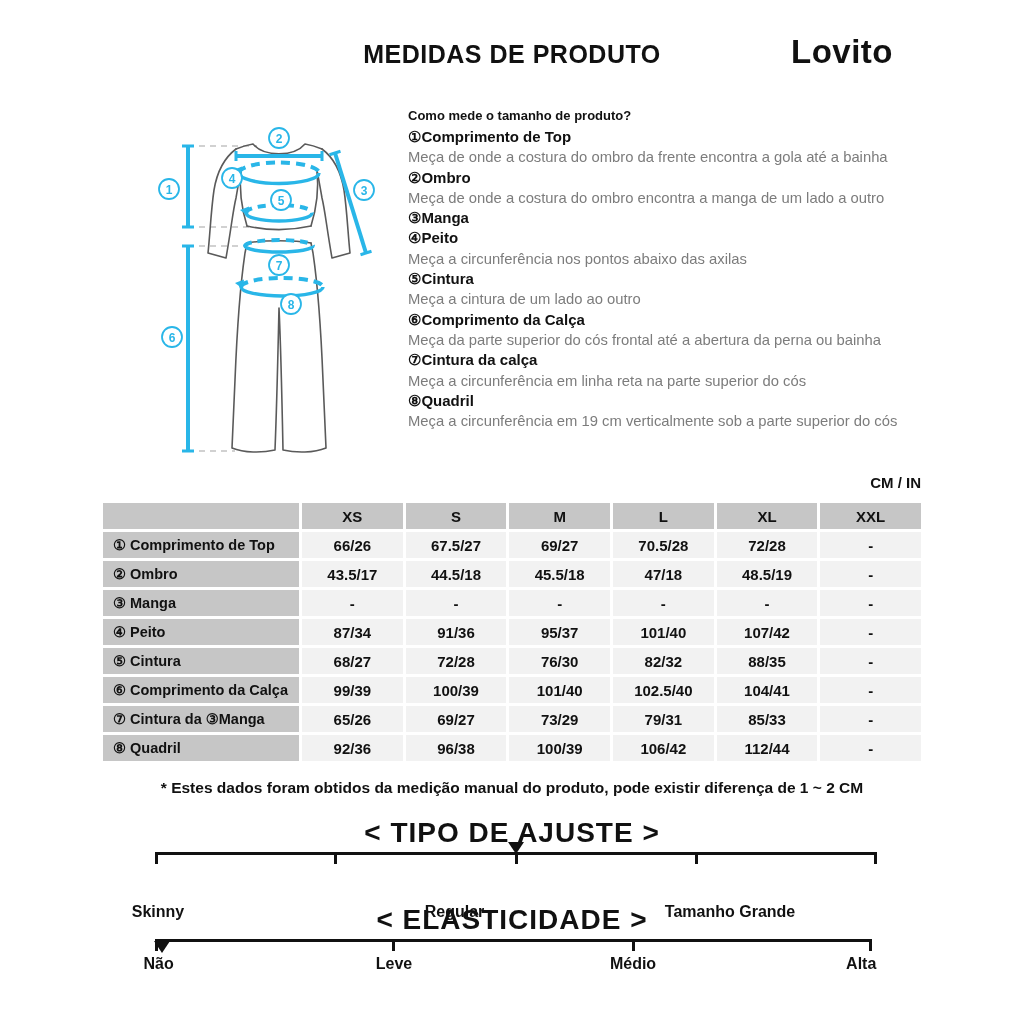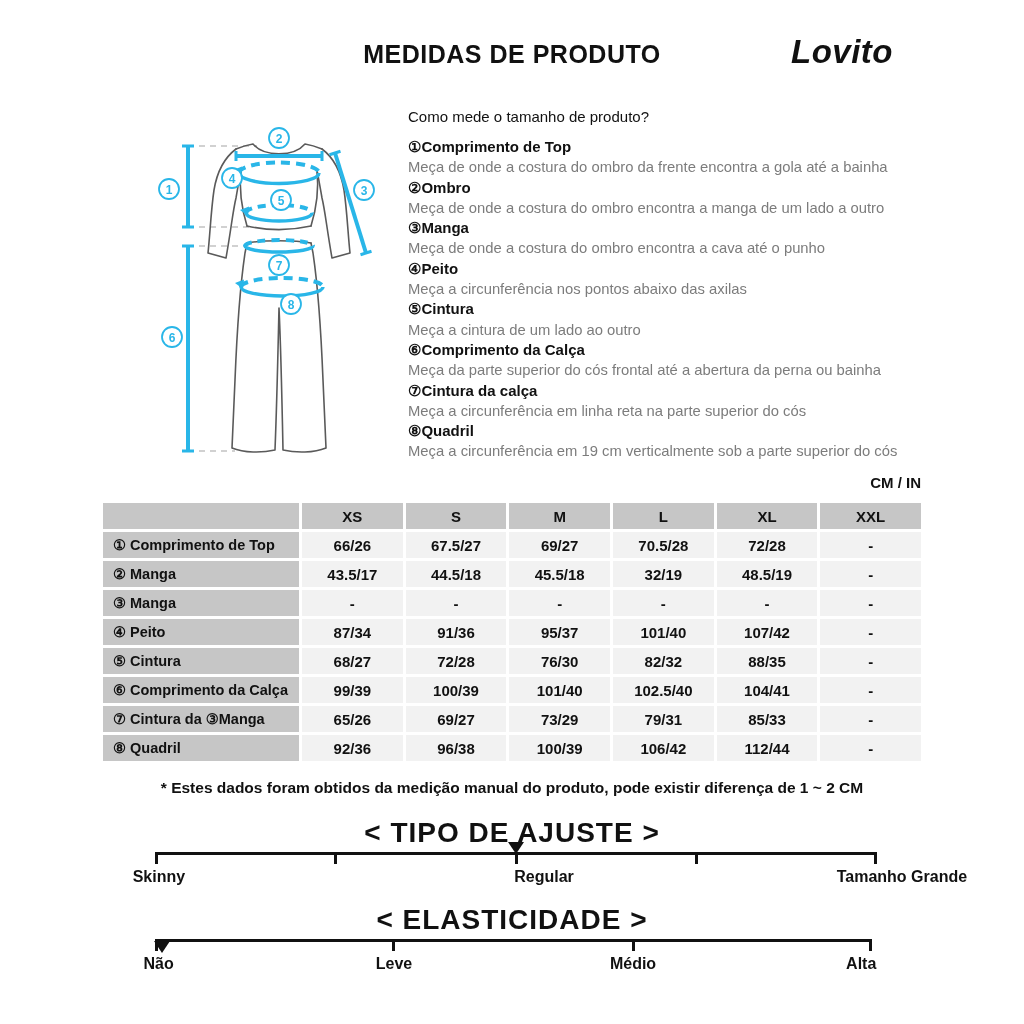--- a/index.html
+++ b/index.html
@@ -21,34 +21,34 @@
   }
   .abs { position:absolute; }
 
   
   .page-title{
     left:0; right:0; top:40px; text-align:center;
     font-size:25px; font-weight:800; letter-spacing:.5px;
   }
   .brand{
     top:33px; right:131px;
-    font-size:33px; font-weight:800; letter-spacing:.5px;font-style:italic;
+    font-size:33px; font-weight:800; letter-spacing:.5px;
   }
 
   
   .diagram{ left:129px; top:110px; }
   .diagram text{
     font-family:"Liberation Sans", sans-serif;
     font-size:12px; font-weight:700; fill:var(--accent);
     text-anchor:middle;
   }
 
   
   .howto{ left:408px; top:108px; width:530px; }
-  .howto-title{ font-size:15px; font-weight:400; margin-bottom:12px; }
+  .howto-title{ font-size:13px; font-weight:700; margin-bottom:4px; }
   .howto-label{ font-size:15px; font-weight:700; line-height:20.3px; }
   .howto-desc{ font-size:14.8px; color:var(--desc-text); line-height:20.3px; }
 
   
   .units{ top:474px; right:103px; font-size:15px; font-weight:700; }
 
   
   .size-table{
     left:103px; top:503px; width:818px;
     display:grid;
@@ -98,21 +98,21 @@
   }
   .marker{
     position:absolute; width:0; height:0;
     border-left:8px solid transparent;
     border-right:8px solid transparent;
     border-top:12px solid #111;
   }
   .marker.above{ top:-13px; }
   .marker.below{ top:-1px; }
   .scale-labels{ position:absolute; height:20px; }
-  .fit-labels{ left:155px; top:868px; width:778px; }
+  .fit-labels{ left:155px; top:903px; width:599px; }
   .elastic-labels{ left:155px; top:955px; width:717px; }
   .scale-labels span{
     position:absolute; transform:translateX(-50%);
     font-size:16px; font-weight:700; white-space:nowrap; top:0;
   }
 </style>
 </head>
 <body>
 
 <div class="abs page-title">MEDIDAS DE PRODUTO</div>
@@ -196,21 +196,20 @@
       <div class="howto-item">
         <div class="howto-label">①Comprimento de Top</div>
         <div class="howto-desc">Meça de onde a costura do ombro da frente encontra a gola até a bainha</div>
       </div>
       <div class="howto-item">
         <div class="howto-label">②Ombro</div>
         <div class="howto-desc">Meça de onde a costura do ombro encontra a manga de um lado a outro</div>
       </div>
       <div class="howto-item">
         <div class="howto-label">③Manga</div>
-        <div class="howto-desc">Meça de onde a costura do ombro encontra a cava até o punho</div>
       </div>
       <div class="howto-item">
         <div class="howto-label">④Peito</div>
         <div class="howto-desc">Meça a circunferência nos pontos abaixo das axilas</div>
       </div>
       <div class="howto-item">
         <div class="howto-label">⑤Cintura</div>
         <div class="howto-desc">Meça a cintura de um lado ao outro</div>
       </div>
       <div class="howto-item">
@@ -238,25 +237,25 @@
     <div class="hcell">L</div>
     <div class="hcell">XL</div>
     <div class="hcell">XXL</div>
     <div class="lcell">① Comprimento de Top</div>
     <div class="vcell">66/26</div>
     <div class="vcell">67.5/27</div>
     <div class="vcell">69/27</div>
     <div class="vcell">70.5/28</div>
     <div class="vcell">72/28</div>
     <div class="vcell">-</div>
-    <div class="lcell">② Manga</div>
+    <div class="lcell">② Ombro</div>
     <div class="vcell">43.5/17</div>
     <div class="vcell">44.5/18</div>
     <div class="vcell">45.5/18</div>
-    <div class="vcell">32/19</div>
+    <div class="vcell">47/18</div>
     <div class="vcell">48.5/19</div>
     <div class="vcell">-</div>
     <div class="lcell">③ Manga</div>
     <div class="vcell">-</div>
     <div class="vcell">-</div>
     <div class="vcell">-</div>
     <div class="vcell">-</div>
     <div class="vcell">-</div>
     <div class="vcell">-</div>
     <div class="lcell">④ Peito</div>

